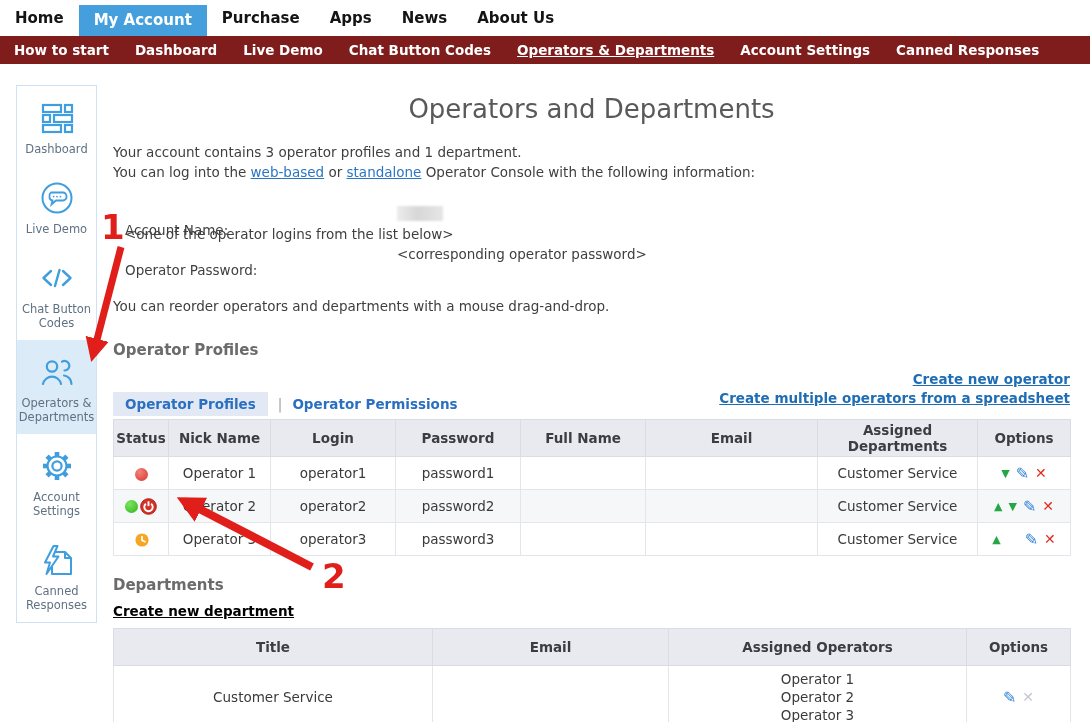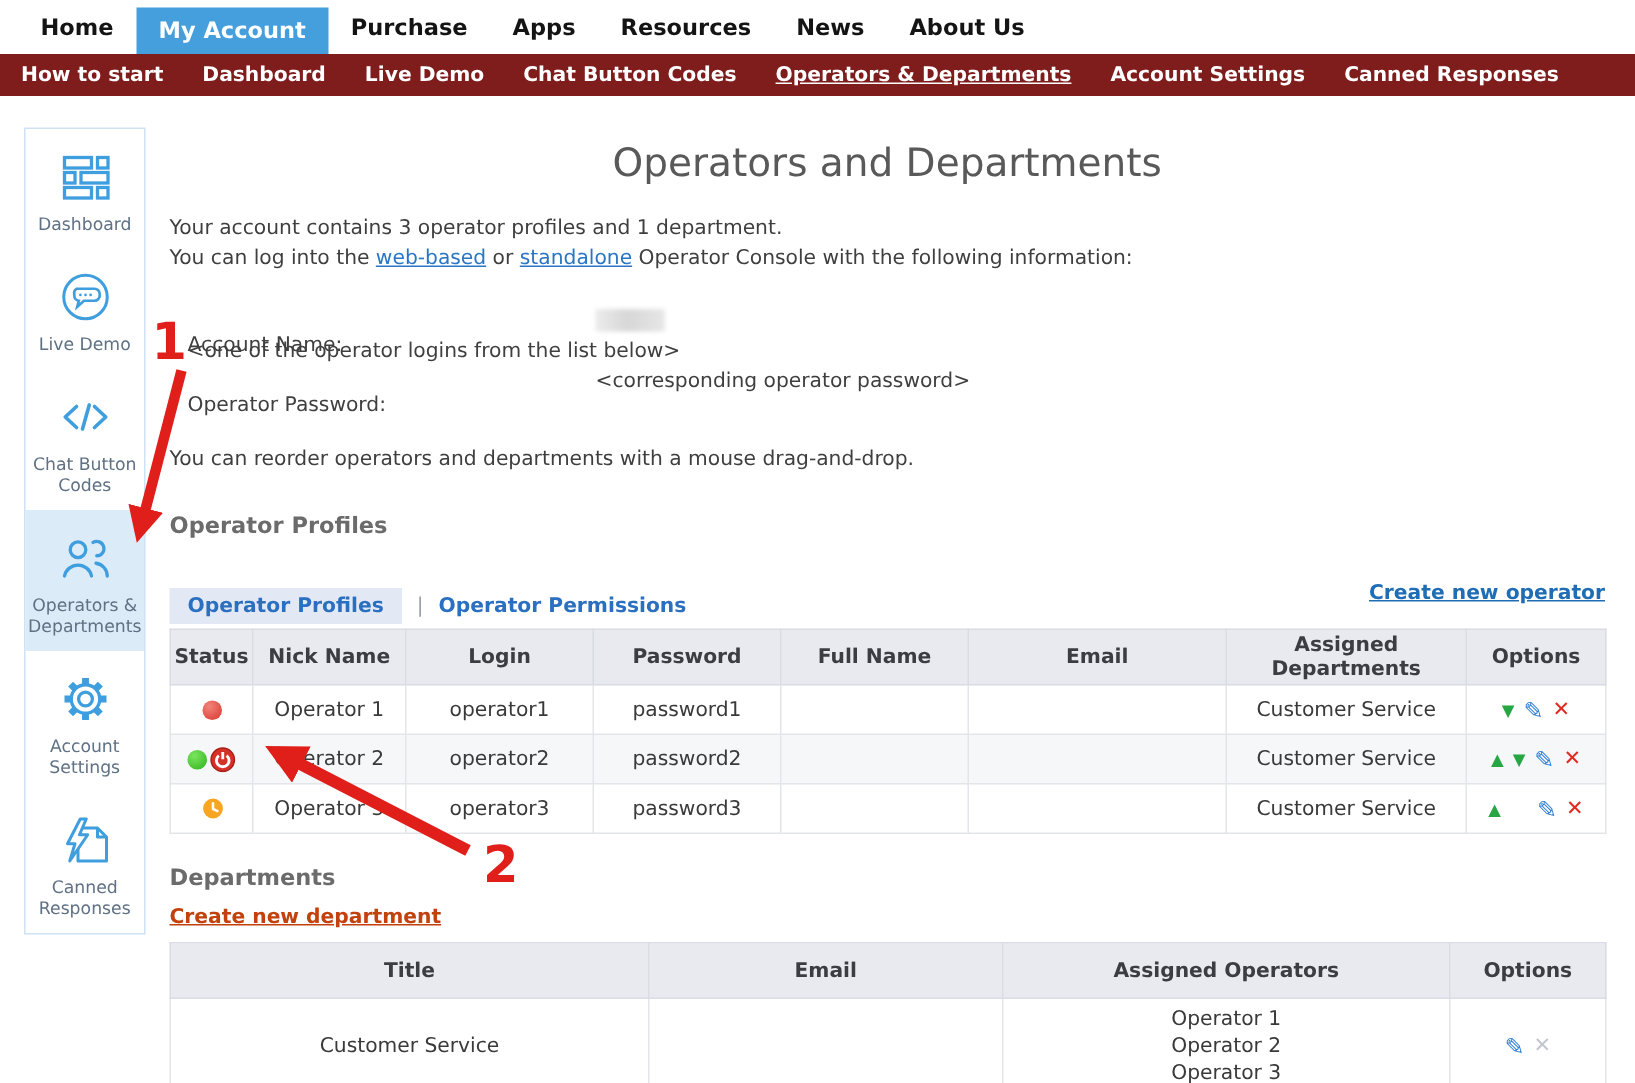--- a/index.html
+++ b/index.html
@@ -6,21 +6,21 @@
   html,body { margin:0; padding:0; }
   body {
     width:1090px; height:722px; position:relative; overflow:hidden;
     background:#fff; color:#3f3f3f;
     font-family:"DejaVu Sans","Liberation Sans",sans-serif;
     font-size:13.5px;
   }
   a { cursor:pointer; }
 
   
-  .topnav { height:36px; display:flex; align-items:flex-end; padding-left:12px; background:#fff; }
+  .topnav { height:36px; display:flex; align-items:flex-end; padding-left:0; background:#fff; }
   .topnav .item { height:36px; line-height:36px; padding:0 15px; font-weight:bold; font-size:15px; color:#141414; cursor:pointer; }
   .topnav .item.active { height:31px; line-height:31px; background:#459fdd; color:#fff; }
 
   
   .subnav { height:28px; background:#7f1d1d; display:flex; align-items:center; padding-left:1px; }
   .subnav .item { padding:0 13px; color:#fff; font-weight:bold; font-size:13.5px; cursor:pointer; white-space:nowrap; }
   .subnav .item.active { text-decoration:underline; }
 
   
   .sidebar { position:absolute; left:16px; top:85px; width:81px; border:1px solid #cfe2f3; background:#fff; }
@@ -38,21 +38,21 @@
   .credentials { margin:22px 0 0 12px; line-height:20px; }
   .cred-row { display:flex; height:20px; }
   .cred-label { width:272px;margin-top:16px; }
   .blur-box { width:46px; height:15px; margin-top:2px;
     background:linear-gradient(90deg,#ececec,#d7d7d7 45%,#e6e6e6); filter:blur(1.3px); }
 
   .reorder-note { margin-top:34px; }
   .section-heading { font-size:15px; font-weight:bold; color:#6b6b6b; margin:27px 0 0; }
 
   .table-controls { position:relative; height:60px; }
-  .create-links { position:absolute; right:0; top:27px; text-align:right; font-weight:bold; line-height:19px; }
+  .create-links { position:absolute; right:0; top:11px; text-align:right; font-weight:bold; line-height:19px; }
   .create-links a { display:block; color:#1f6db5; text-decoration:underline; }
   .tabs { position:absolute; left:0; bottom:3px; font-weight:bold; display:flex; align-items:center; }
   .tab-active { background:#e3e9f4; color:#2a6fc0; padding:4px 12px; }
   .tab-sep { color:#9aa0a8; margin:0 10px; font-weight:normal; }
   .tab-link { color:#2a6fc0; }
 
   table.grid { border-collapse:collapse; width:957px; table-layout:fixed; font-size:13.5px; }
   .grid th { background:#e9eaf0; border:1px solid #d9dce3; font-weight:bold; color:#3c3c43; height:37px; }
   .grid td { border:1px solid #e3e5ea; text-align:center; height:33px; color:#3a3a3a; background:#fff; }
   .grid tr.alt td { background:#f6f7f9; }
@@ -64,35 +64,34 @@
   .dot.green { background:radial-gradient(circle at 35% 30%, #7ce45f, #2fb31c); }
   .status-cell svg { vertical-align:middle; margin-left:2px; }
 
   .opt-icon { display:inline-block; margin:0 3px; vertical-align:middle; }
   .opt-icon.move-up, .opt-icon.move-down { color:#27a744; font-size:11px; cursor:pointer; }
   .opt-icon.edit { color:#2f7fd6; font-size:16px; cursor:pointer; }
   .opt-icon.delete { color:#e02b20; font-weight:bold; font-size:14px; cursor:pointer; }
   .opt-icon.delete-disabled { color:#c3c7cf; font-weight:bold; font-size:14px; }
   .opt-icon.spacer { width:12px; }
 
-  .dept-block .create-dept { display:inline-block; margin:9px 0 9px; font-weight:bold; color:#c2410c; text-decoration:underline; }
+  .dept-block .create-dept { display:inline-block; margin:9px 0 9px; font-weight:bold; color:#000000; text-decoration:underline; }
   .op-line { line-height:18px; }
 
   .annotations { position:absolute; left:0; top:0; pointer-events:none; z-index:50; }
   .ann-num { font-size:34px; font-weight:bold; fill:#e01e1a; font-family:"DejaVu Sans","Liberation Sans",sans-serif; }
 </style>
 </head>
 <body>
 
 <div class="topnav">
   <div class="item">Home</div>
   <div class="item active">My Account</div>
   <div class="item">Purchase</div>
   <div class="item">Apps</div>
-  <div class="item">Resources</div>
   <div class="item">News</div>
   <div class="item">About Us</div>
 </div>
 
 <div class="subnav">
   <div class="item">How to start</div>
   <div class="item">Dashboard</div>
   <div class="item">Live Demo</div>
   <div class="item">Chat Button Codes</div>
   <div class="item active">Operators &amp; Departments</div>
@@ -188,20 +187,21 @@
     </div>
   </div>
 
   <div class="reorder-note">You can reorder operators and departments with a mouse drag-and-drop.</div>
 
   <div class="section-heading">Operator Profiles</div>
 
   <div class="table-controls">
     <div class="create-links">
       <a>Create new operator</a>
+      <a>Create multiple operators from a spreadsheet</a>
     </div>
     <div class="tabs">
       <span class="tab-active">Operator Profiles</span>
       <span class="tab-sep">|</span>
       <a class="tab-link">Operator Permissions</a>
     </div>
   </div>
 
   <table class="grid">
     <colgroup>

